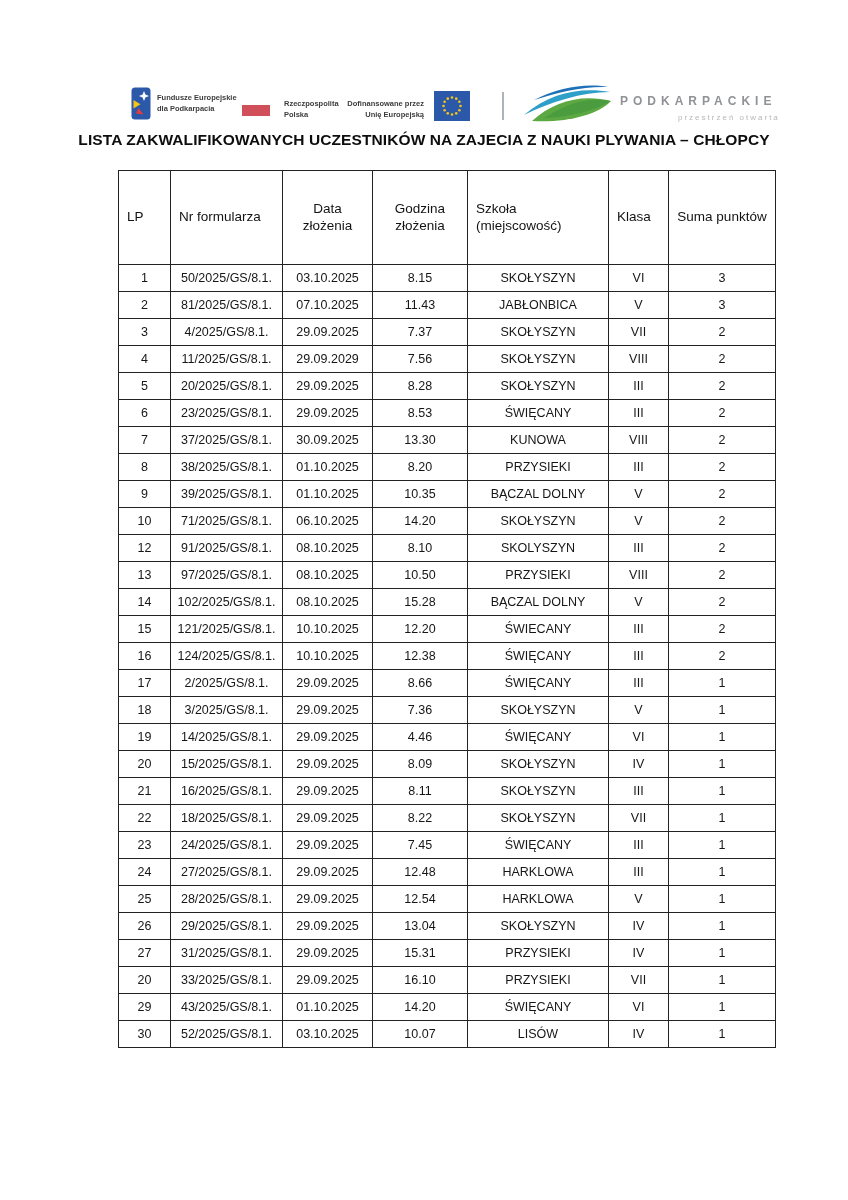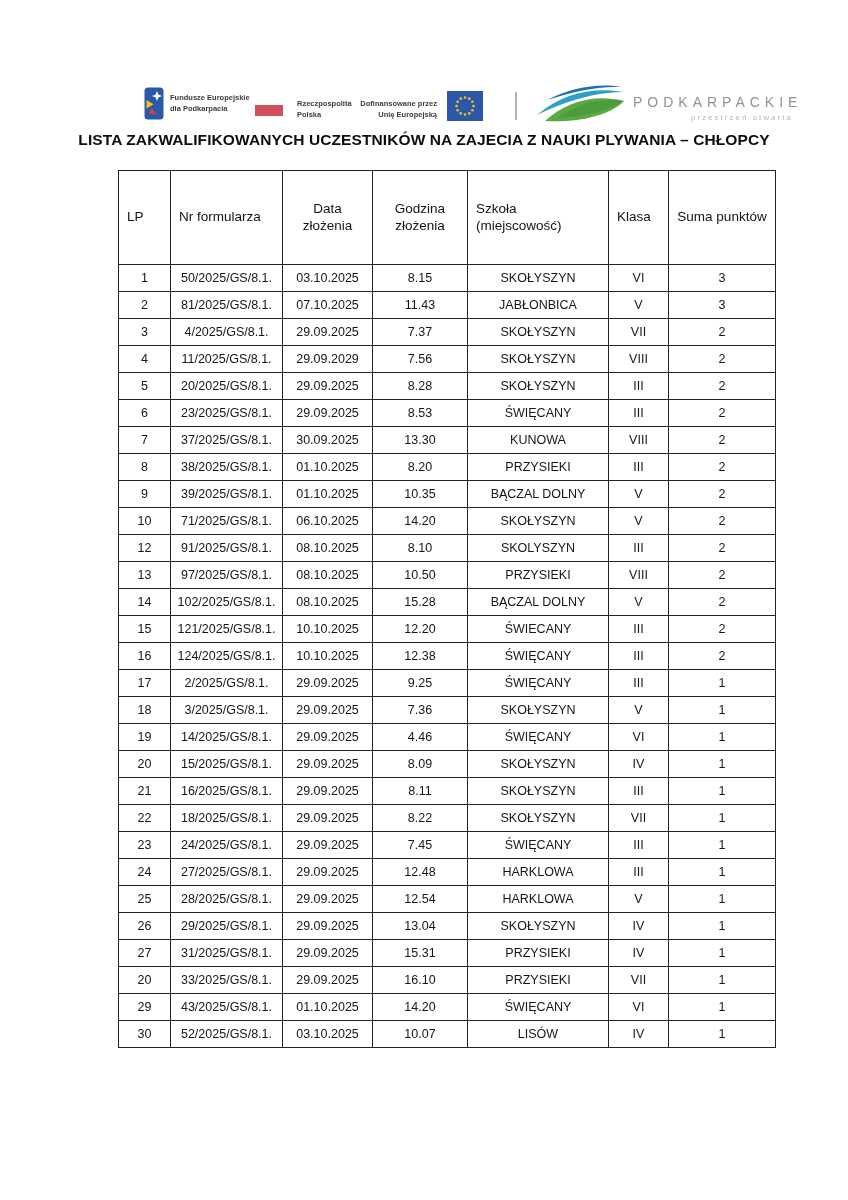--- a/index.html
+++ b/index.html
@@ -5,21 +5,21 @@
   html,body{margin:0;padding:0;background:#ffffff;}
   .page{
     position:relative;width:848px;height:1200px;background:#ffffff;overflow:hidden;
     font-family:"Liberation Sans","DejaVu Sans",sans-serif;color:#161616;
   }
   
   .abs{position:absolute;}
   .logo-label{font-size:7.5px;font-weight:700;color:#3c3c3c;line-height:1.4;}
   .cofinance{width:106px;text-align:right;}
   .separator{width:2px;height:28px;background:#aeb3b9;}
-  .wordmark{font-size:14px;letter-spacing:5px;color:#909295;font-weight:400;}
+  .wordmark{font-size:12px;letter-spacing:5px;color:#909295;font-weight:700;}
   .tagline{font-size:8px;letter-spacing:2px;color:#b5b7ba;font-weight:400;}
   
   .page-title{
     position:absolute;top:131px;left:0;width:100%;text-align:center;
     font-size:15.5px;font-weight:700;color:#0d0d0d;letter-spacing:.1px;
   }
   
   table.list{
     position:absolute;left:118px;top:170px;width:657px;
     border-collapse:collapse;table-layout:fixed;
@@ -37,21 +37,21 @@
   col.w3{width:95px;}col.w4{width:141px;}col.w5{width:60px;}col.w6{width:107px;}
   
   th.c0,th.c1,th.c4,th.c5{text-align:left;padding-left:8px;}
   th.c2,th.c3,th.c6{text-align:center;padding:0 4px;}
 </style>
 </head>
 <body>
 
 <div class="page">
 
-  <div class="abs" style="left:13px;top:0;width:827px;height:130px;">
+  <div class="abs" style="left:0;top:0;width:827px;height:130px;">
 
     <svg class="abs" style="left:131px;top:87px;" width="20" height="33" viewBox="0 0 20 33">
       <rect x="0.5" y="0.5" width="19" height="32" rx="3.5" fill="#2b58a8"></rect>
       <polygon points="13,4 14.4,7.6 18,9 14.4,10.4 13,14 11.6,10.4 8,9 11.6,7.6" fill="#ffffff"></polygon>
       <polygon points="2.5,13 9.5,17.2 2.5,21.5" fill="#f5c518"></polygon>
       <polygon points="7.5,21 12.5,27.5 5,26.5" fill="#e23d3d"></polygon>
     </svg>
     <div class="abs logo-label" style="left:157px;top:93px;">
       <div>Fundusze Europejskie</div>
       <div>dla Podkarpacia</div>
@@ -256,21 +256,21 @@
           <td class="c2">10.10.2025</td>
           <td class="c3">12.38</td>
           <td class="c4">ŚWIĘCANY</td>
           <td class="c5">III</td>
           <td class="c6">2</td>
         </tr>
         <tr>
           <td class="c0">17</td>
           <td class="c1">2/2025/GS/8.1.</td>
           <td class="c2">29.09.2025</td>
-          <td class="c3">9.25</td>
+          <td class="c3">8.66</td>
           <td class="c4">ŚWIĘCANY</td>
           <td class="c5">III</td>
           <td class="c6">1</td>
         </tr>
         <tr>
           <td class="c0">18</td>
           <td class="c1">3/2025/GS/8.1.</td>
           <td class="c2">29.09.2025</td>
           <td class="c3">7.36</td>
           <td class="c4">SKOŁYSZYN</td>

